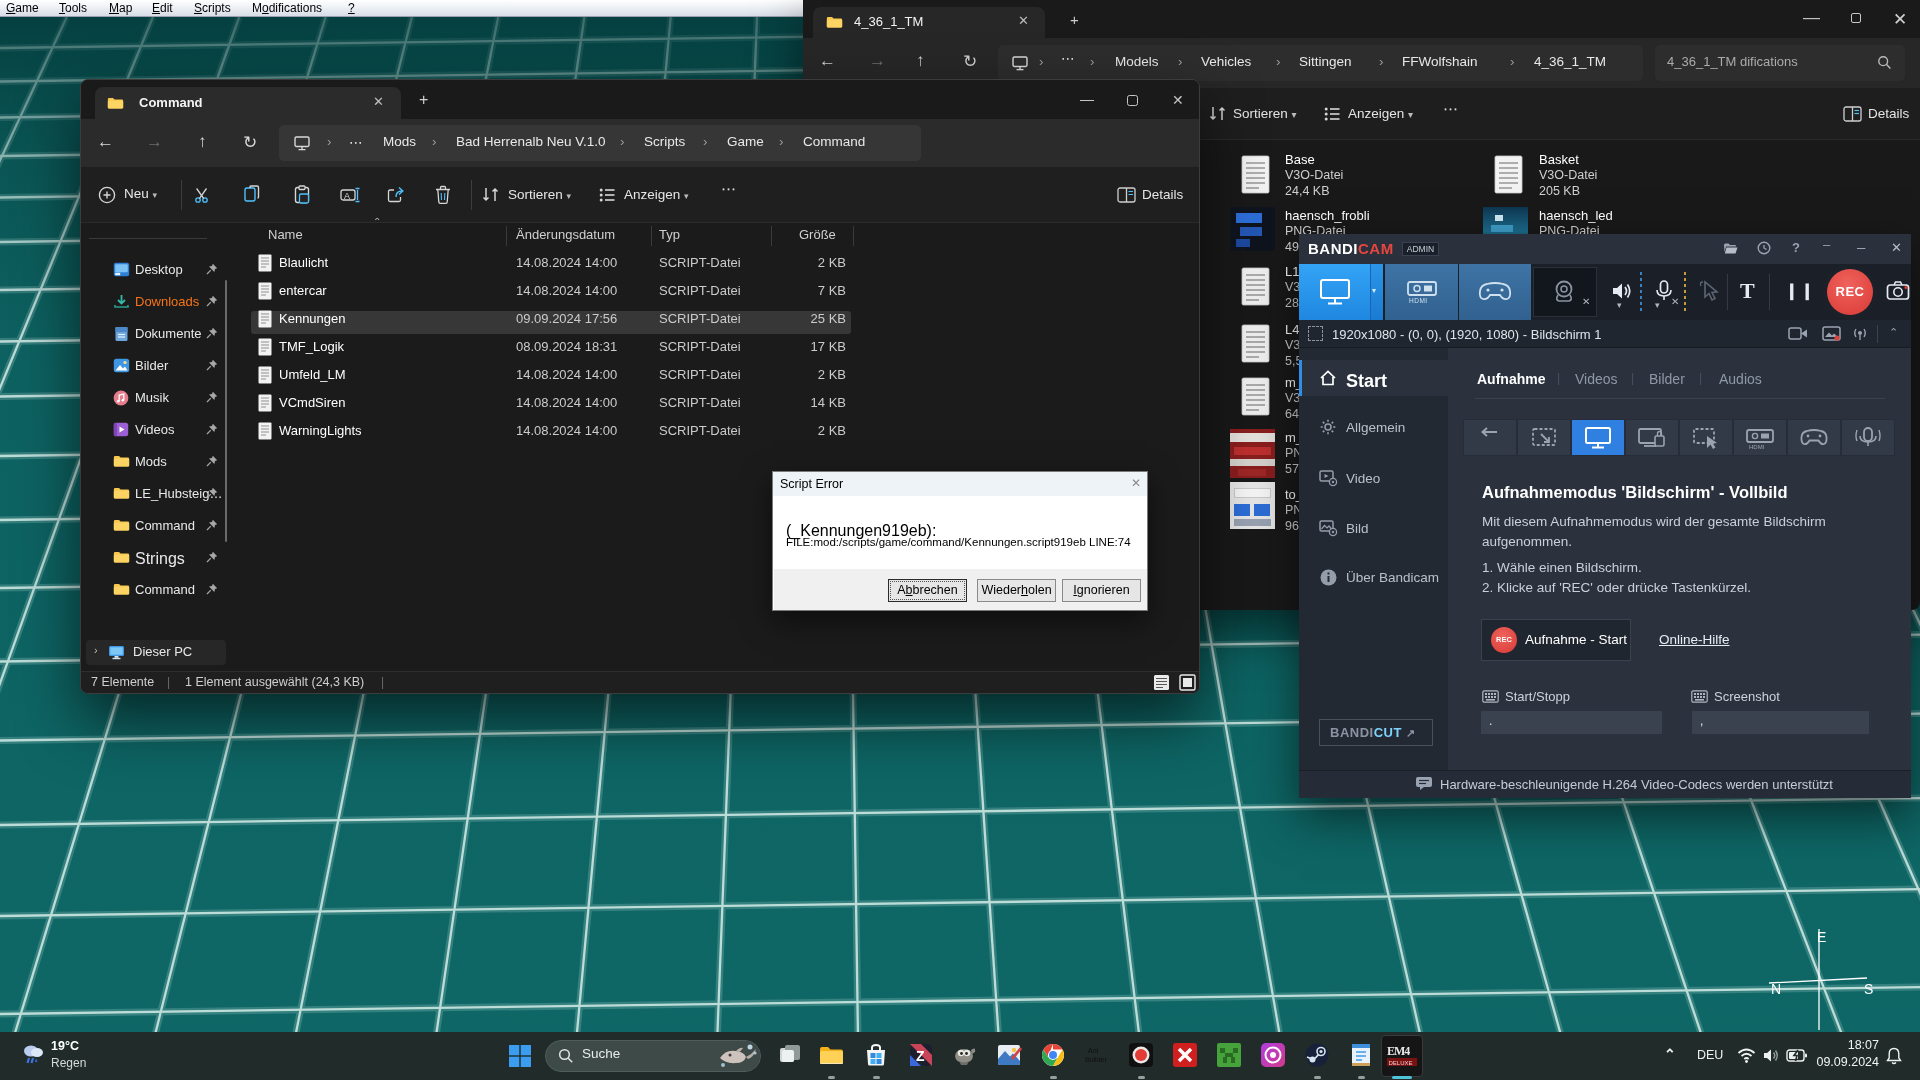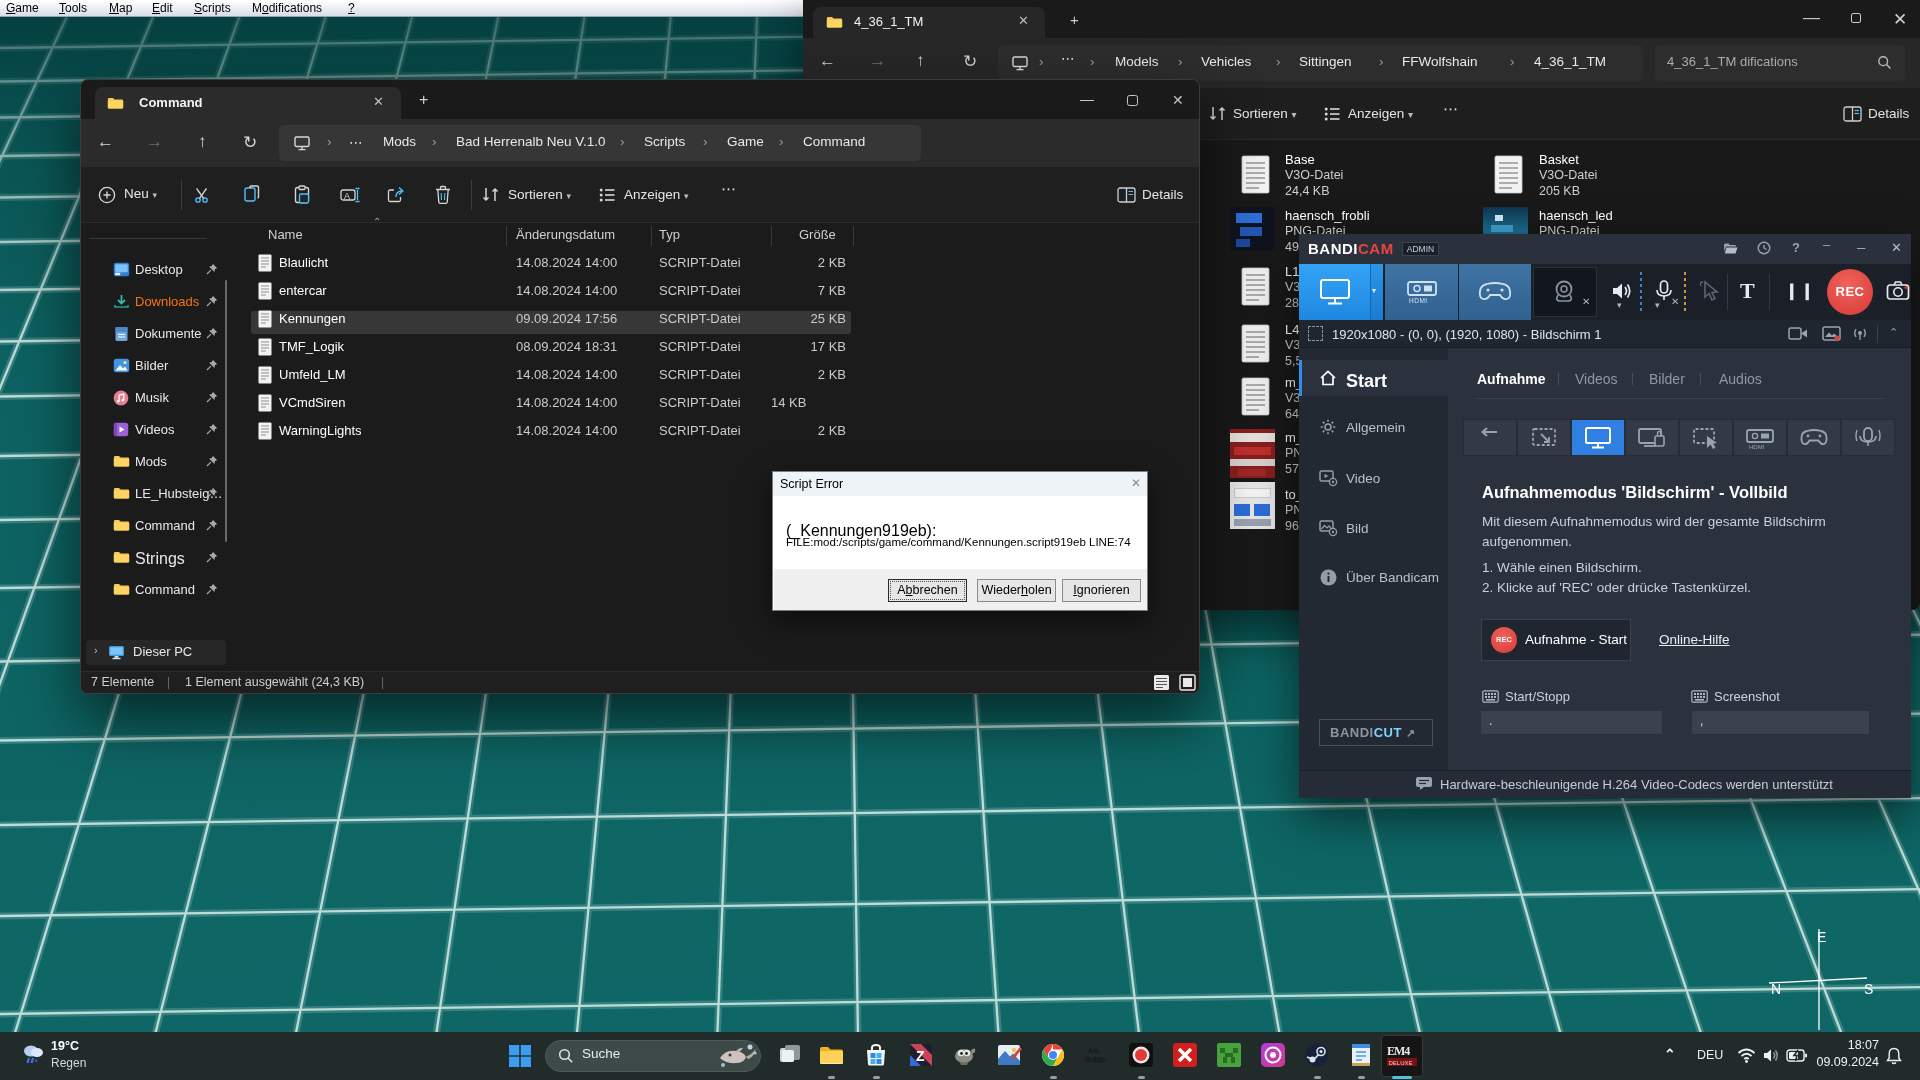--- a/index.html
+++ b/index.html
@@ -622,21 +622,21 @@
       <g stroke="#999" stroke-width="1.1">
         <line x1="3" y1="4" x2="11" y2="4"></line>
         <line x1="3" y1="7" x2="11" y2="7"></line>
         <line x1="3" y1="10" x2="11" y2="10"></line>
         <line x1="3" y1="13" x2="8" y2="13"></line>
       </g>
     </svg>
     <span class="abs white" style="left:198px;top:315px;font-size:13px;">VCmdSiren</span>
     <span class="abs" style="left:435px;top:315px;font-size:13px;color:#cbcbcb;">14.08.2024 14:00</span>
     <span class="abs" style="left:578px;top:315px;font-size:13px;color:#cbcbcb;">SCRIPT-Datei</span>
-    <span class="abs" style="left:690px;top:315px;font-size:13px;color:#cbcbcb;width:75px;display:inline-block;">14 KB</span>
+    <span class="abs" style="left:690px;top:315px;font-size:13px;color:#cbcbcb;width:75px;text-align:right;display:inline-block;">14 KB</span>
     <svg class="abs" style="left:177px;top:342px" width="14" height="18" viewBox="0 0 14 18">
       <rect x="0.5" y="0.5" width="13" height="17" rx="1" fill="#f2f2f2"></rect>
       <g stroke="#999" stroke-width="1.1">
         <line x1="3" y1="4" x2="11" y2="4"></line>
         <line x1="3" y1="7" x2="11" y2="7"></line>
         <line x1="3" y1="10" x2="11" y2="10"></line>
         <line x1="3" y1="13" x2="8" y2="13"></line>
       </g>
     </svg>
     <span class="abs white" style="left:198px;top:343px;font-size:13px;">WarningLights</span>

